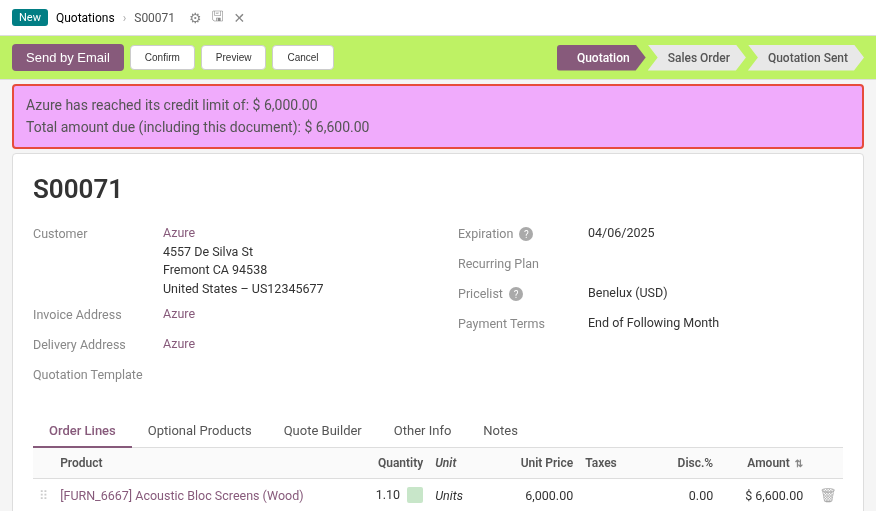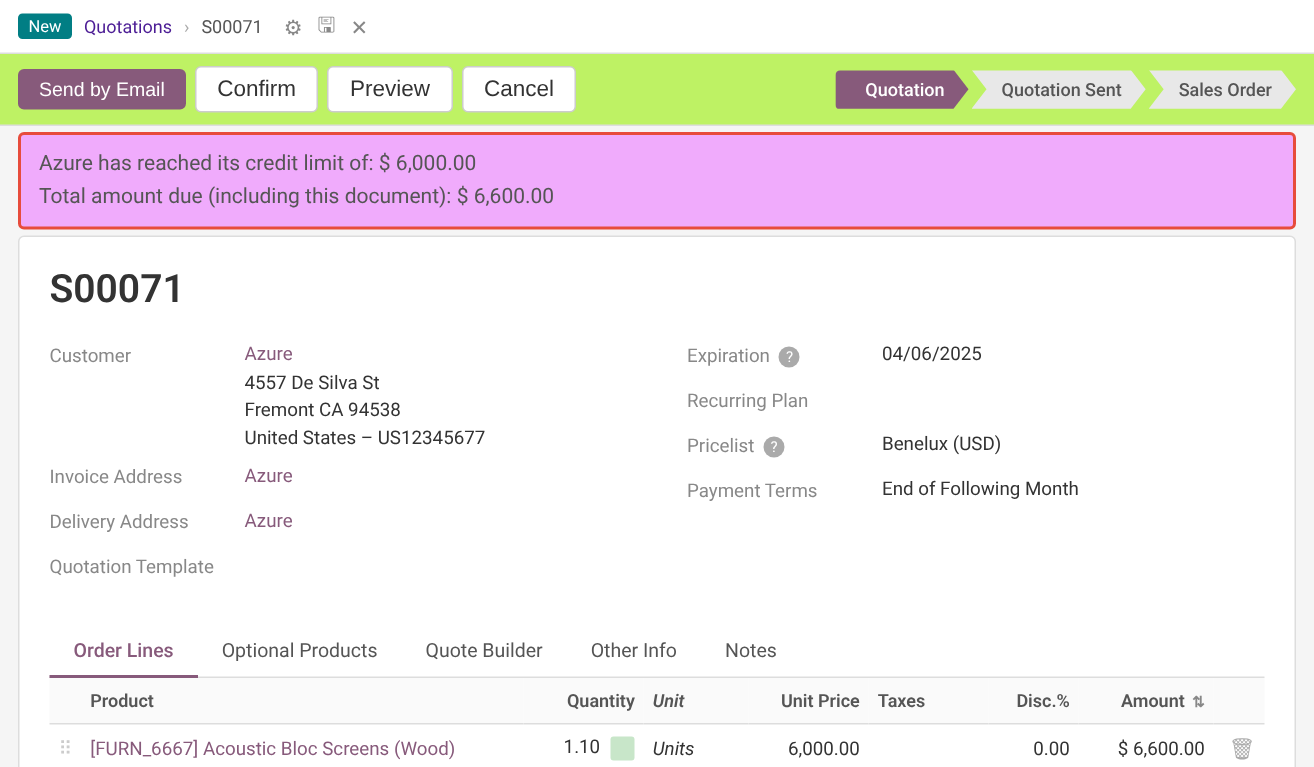--- a/index.html
+++ b/index.html
@@ -17,21 +17,21 @@
     }
     .new-badge {
       background: #017e84;
       color: #fff;
       font-size: 11px;
       font-weight: normal;
       padding: 2px 7px;
       border-radius: 3px;
     }
     .breadcrumb-link {
-      color: #4c1d95;
+      color: #000000;
       font-size: 12px;
       text-decoration: none;
       cursor: pointer;
     }
     .breadcrumb-sep { color: #aaa; font-size: 12px; }
     .breadcrumb-current { font-size: 12px; color: #555; }
     .breadcrumb-icons { display: flex; gap: 6px; margin-left: 4px; }
     .breadcrumb-icon-btn {
       background: none; border: none; cursor: pointer; color: #888; font-size: 14px; padding: 0 2px;
     }
@@ -55,21 +55,21 @@
       font-size: 13px;
       font-weight: 500;
     }
     .btn-secondary {
       background: #fff;
       color: #333;
       border: 1px solid #ccc;
       padding: 6px 14px;
       border-radius: 4px;
       cursor: pointer;
-      font-size: 15px;
+      font-size: 10px;
     }
 
     
     .status-pipeline {
       margin-left: auto;
       display: flex;
       align-items: center;
     }
     .status-step {
       padding: 6px 16px 6px 20px;
@@ -240,22 +240,22 @@
 </div>
 
 <div class="action-bar">
   <button class="btn-primary">Send by Email</button>
   <button class="btn-secondary">Confirm</button>
   <button class="btn-secondary">Preview</button>
   <button class="btn-secondary">Cancel</button>
 
   <div class="status-pipeline">
     <div class="status-step active">Quotation</div>
+    <div class="status-step">Sales Order</div>
     <div class="status-step">Quotation Sent</div>
-    <div class="status-step">Sales Order</div>
   </div>
 </div>
 
 <div class="warning-box">
   <div>Azure has reached its credit limit of: $ 6,000.00</div>
   <div>Total amount due (including this document): $ 6,600.00</div>
 </div>
 
 <div class="main-content">
 

